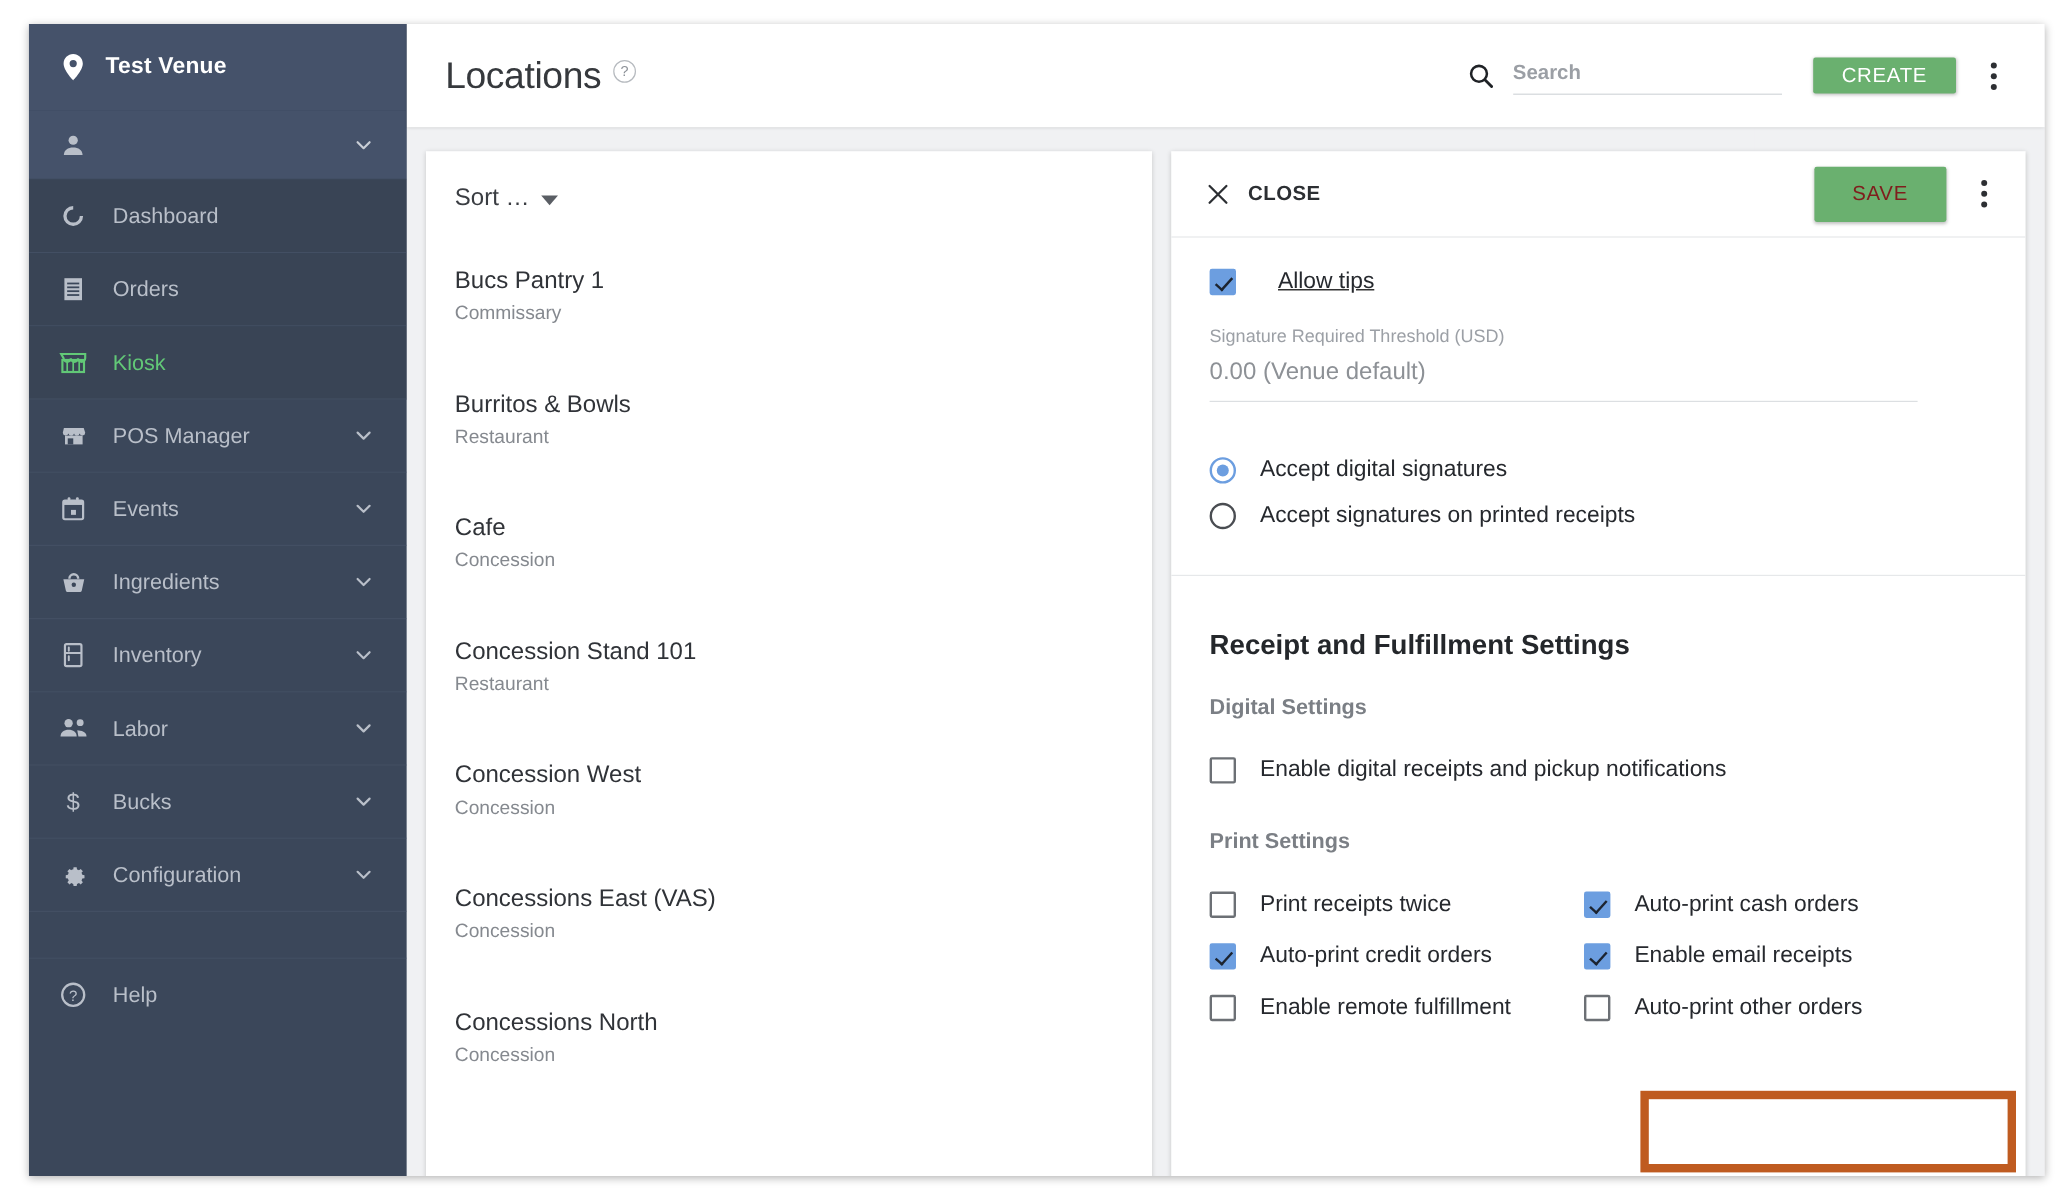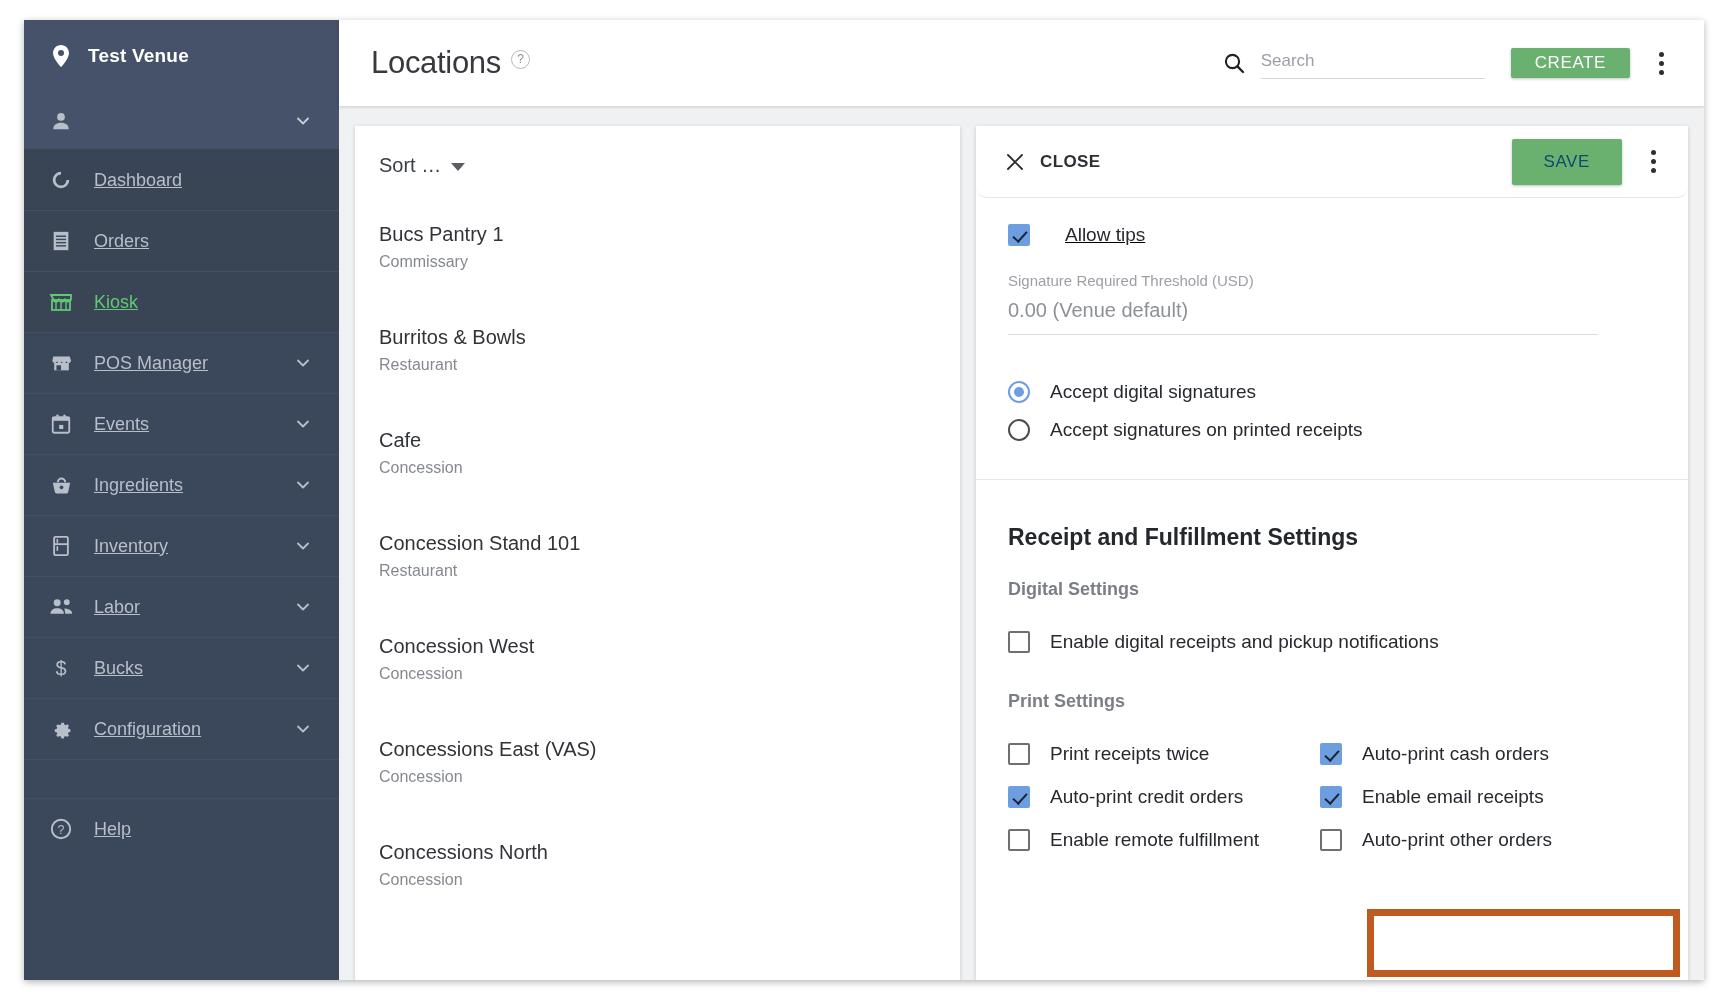--- a/index.html
+++ b/index.html
@@ -52,21 +52,21 @@
     height: 61px;
     display: flex; align-items: center;
     padding: 0 26px 0 24px;
     gap: 20px;
     border-bottom: 1px solid #434f63;
     font-size: 18px;
     color: #b9bfc9;
     cursor: pointer;
   }
   .nav-item.dark { background: #394455; }
-  .nav-item .label { flex: 1; text-decoration: underline; }
+  .nav-item .label { flex: 1; }
   .nav-item.active { color: #62c877; }
   .nav-item.active svg { stroke: #62c877; fill: #62c877; }
 
   .sidebar-spacer { height: 38px; }
   .nav-item.help {
     border-top: 1px solid #434f63;
     border-bottom: none;
   }
 
   .icon { width: 26px; height: 26px; display: inline-flex; align-items: center; justify-content: center; flex-shrink: 0; }
@@ -98,20 +98,21 @@
 
   .search-wrap { display: flex; align-items: center; gap: 14px; margin-right: 26px; }
   .search-field {
     width: 224px;
     border: none; outline: none;
     border-bottom: 1px solid #d3d6da;
     font-size: 17px; color: #3c3f44;
     font-family: "Liberation Sans", sans-serif;
     padding: 4px 0 7px 0;
     background: transparent;
+    font-weight: bold;
   }
   .search-field::placeholder { color: #9b9fa5; }
 
   .btn-create {
     background: #6ab06f;
     color: #ffffff;
     border: none;
     font-size: 17px;
     font-family: "Liberation Sans", sans-serif;
     letter-spacing: .6px;
@@ -176,31 +177,30 @@
     width: 712px; height: 860px;
     background: #ffffff;
     box-shadow: 0 1px 4px rgba(0,0,0,0.18);
     overflow: hidden;
   }
   .detail-head {
     height: 72px;
     display: flex; align-items: center;
     padding: 0 18px 0 26px;
     border-bottom: 1px solid #e6e8ea;
-    border-radius: 11px;
   }
   .close-btn {
     display: flex; align-items: center; gap: 12px;
     font-size: 17px; font-weight: bold; color: #2c2f33;
     letter-spacing: .4px;
     cursor: pointer;
   }
   .detail-head .grow { flex: 1; }
   .btn-save {
-    background: #6ab06f; color: #0c4a6e; border: none;
+    background: #6ab06f; color: #7f1d1d; border: none;
     font-size: 17px; letter-spacing: .6px;
     font-family: "Liberation Sans", sans-serif;
     height: 46px; padding: 0 32px;
     border-radius: 2px; cursor: pointer;
     box-shadow: 0 1px 3px rgba(0,0,0,0.25);
   }
 
   .detail-body { padding: 26px 32px 0 32px; }
 
   .row-check { display: flex; align-items: center; gap: 35px; text-decoration: underline; }

